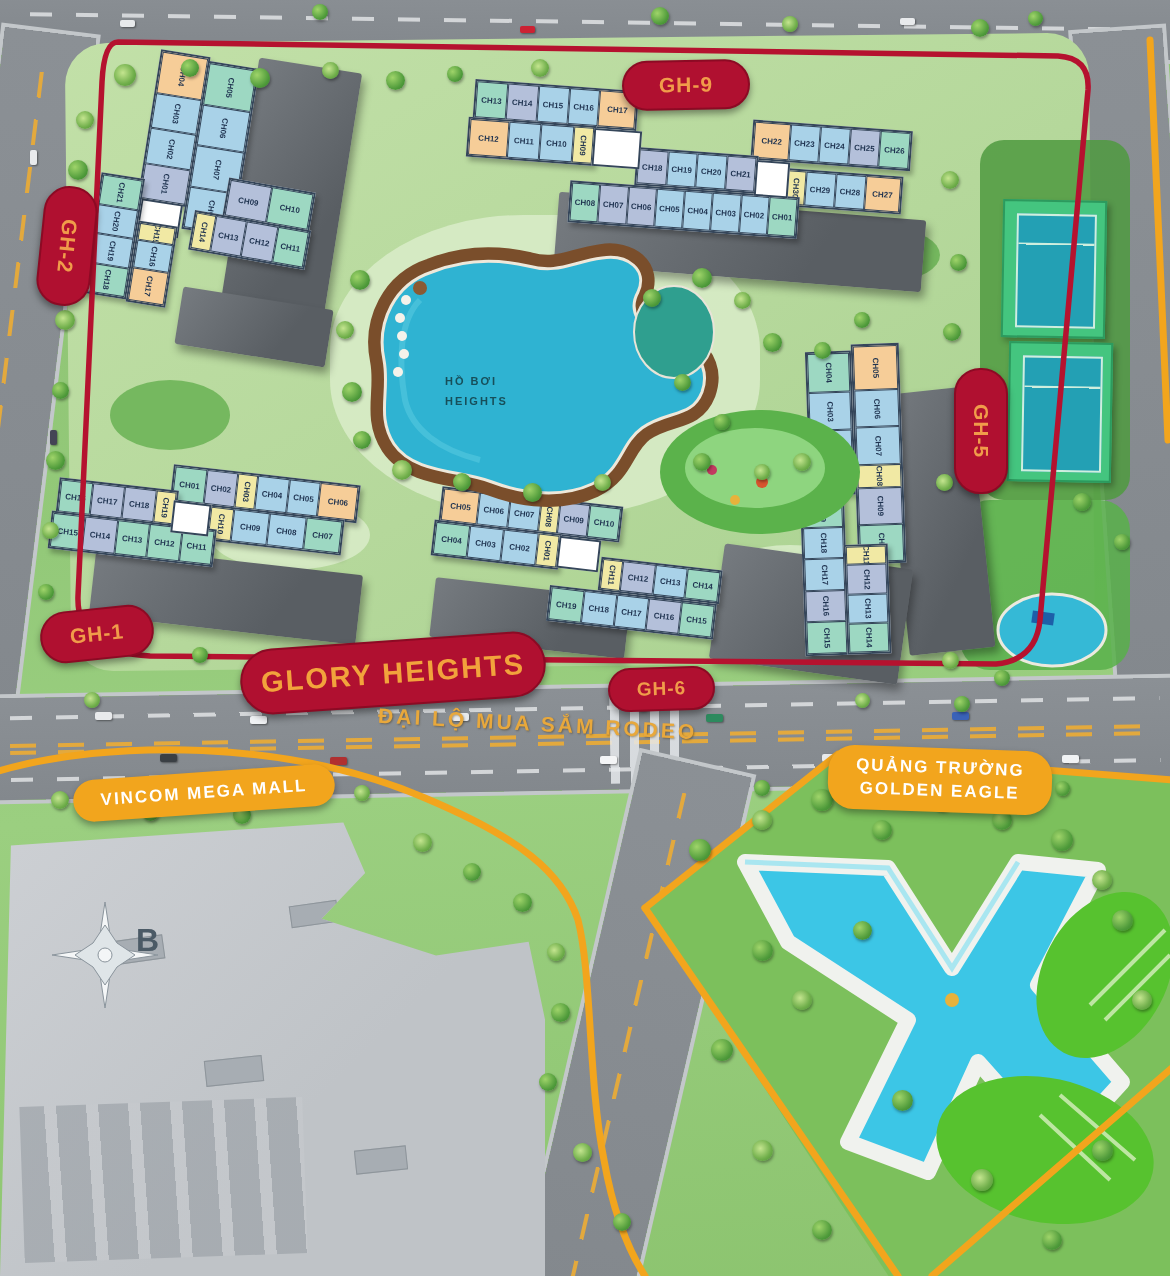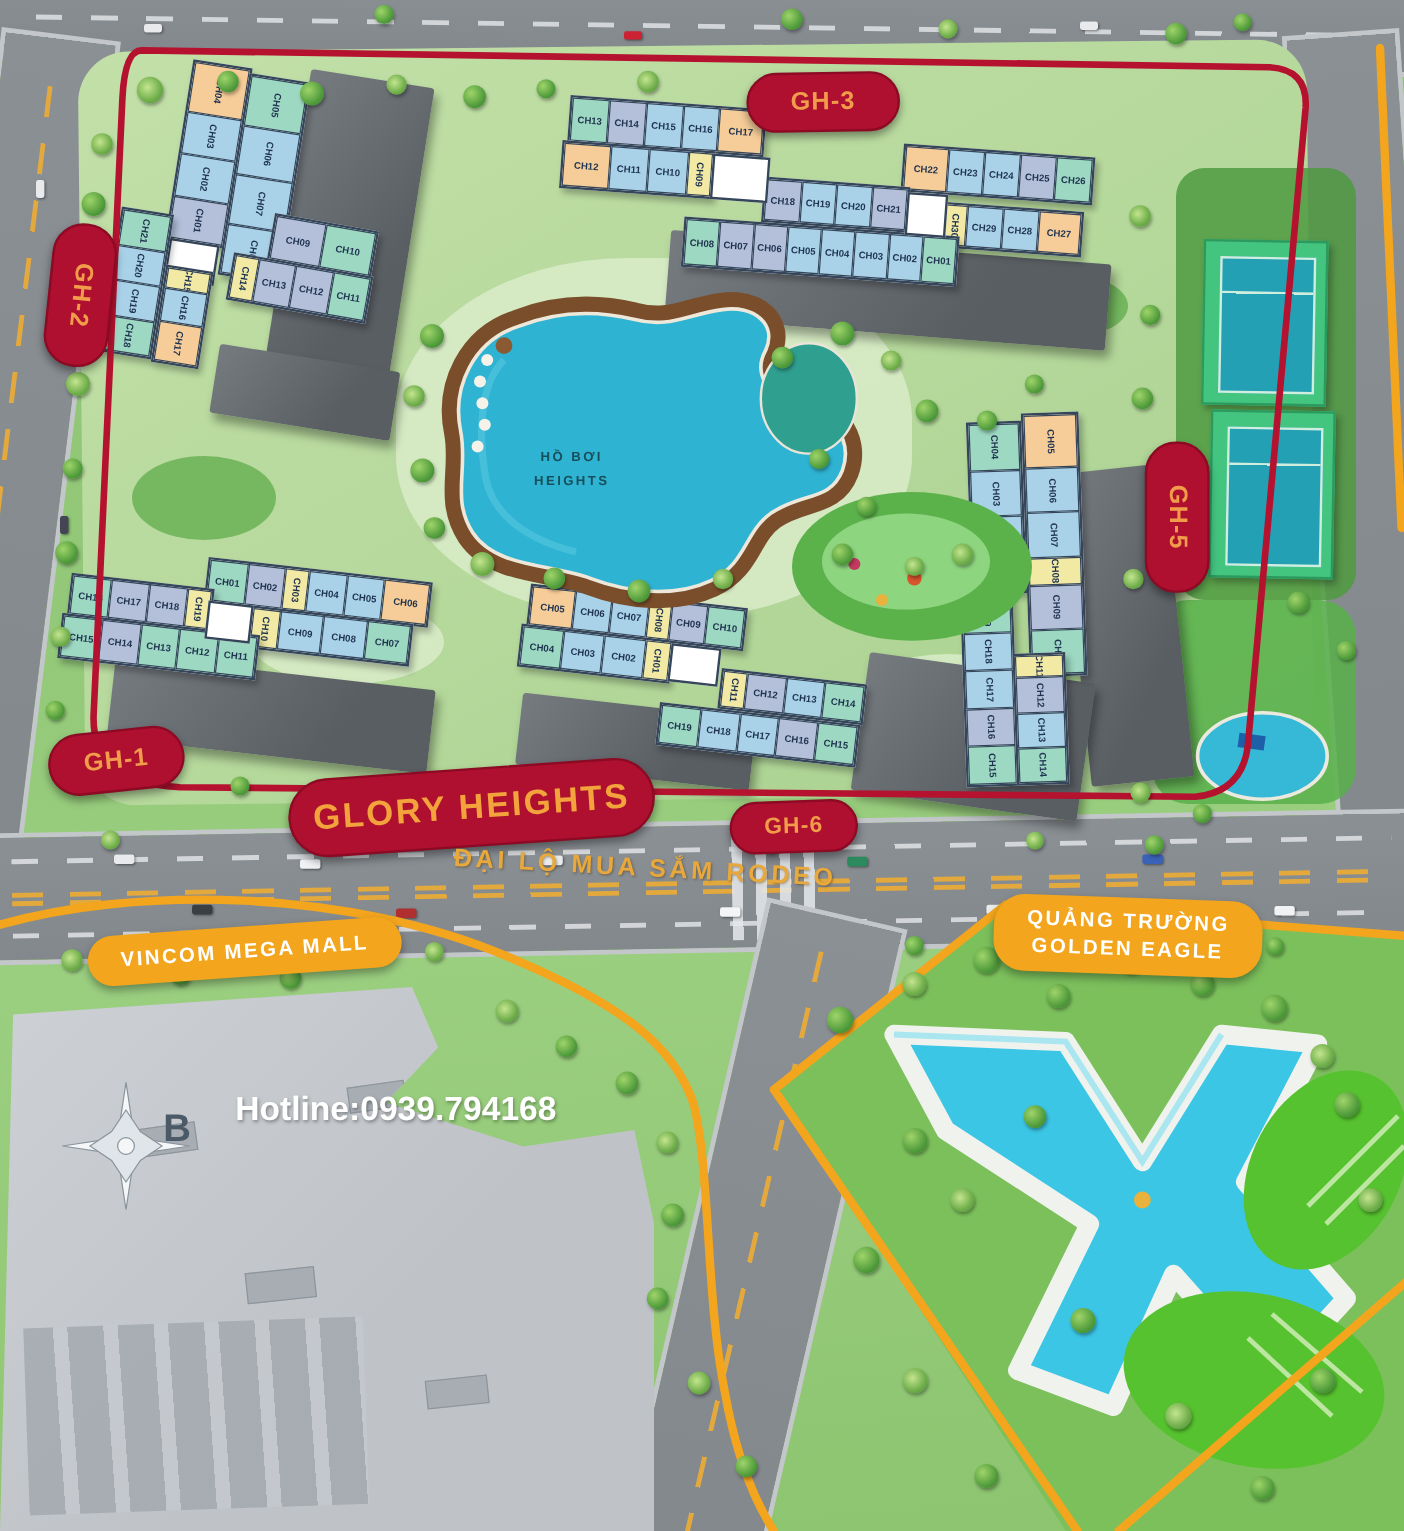--- a/index.html
+++ b/index.html
@@ -40,21 +40,21 @@
   #glory-pill{left:240px;top:640px;width:302px;height:62px;border-radius:34px;font-size:29px;
       letter-spacing:2px;color:#f2a33c;transform:rotate(-4deg);}
   .ypill{position:absolute;z-index:60;background:#f2a51d;border-radius:26px;display:flex;flex-direction:column;
       align-items:center;justify-content:center;color:#fff;font-weight:bold;letter-spacing:2px;
       box-shadow:0 4px 7px rgba(0,0,0,.35);}
   #vincom-pill{left:73px;top:772px;width:262px;height:42px;font-size:17px;transform:rotate(-4deg);}
   #eagle-pill{left:828px;top:748px;width:224px;height:64px;font-size:17px;line-height:1.35;transform:rotate(2deg);}
   #rodeo-label{left:378px;top:712px;z-index:60;color:#e8a83c;font-weight:bold;font-size:21px;
       letter-spacing:3px;transform:rotate(3deg);text-shadow:1px 1px 2px rgba(60,40,0,.4);}
   #pool-label{left:445px;top:372px;z-index:45;color:#174f5a;font-weight:bold;font-size:11px;
-      letter-spacing:2px;text-align:center;line-height:1.8;}
+      letter-spacing:2px;line-height:1.8;}
   #hotline,#website{left:196px;z-index:60;color:#fff;font-weight:bold;font-size:28px;
       text-shadow:1px 2px 3px rgba(0,0,0,.35);}
   #hotline{top:908px;}
   #website{top:950px;}
   #compass-b{left:136px;top:922px;z-index:60;color:#4b5a66;font-size:32px;font-weight:bold;}
   
   #mall{left:0;top:818px;width:545px;height:458px;z-index:20;
       background:linear-gradient(135deg,#cdd0d4,#bfc3c7 60%);
       clip-path:polygon(2% 6%,63% 1%,67% 12%,59% 22%,80% 30%,97% 27%,100% 44%,100% 100%,0 100%);
       box-shadow:0 6px 10px rgba(0,0,0,.3);}
@@ -690,21 +690,21 @@
       <div class="tree palm" style="left: 1132px; top: 990px; width: 20px; height: 20px;"></div>
       <div class="tree" style="left: 1111.5px; top: 909.5px; width: 21px; height: 21px;"></div>
       <div class="tree" style="left: 852.5px; top: 920.5px; width: 19px; height: 19px;"></div>
       <div class="tree palm" style="left: 792px; top: 990px; width: 20px; height: 20px;"></div>
     </div>
 
   <div class="badge vert" style="left:40px;top:186px;width:50px;height:116px;transform:rotate(6deg);">
       <span>GH-2</span>
     </div>
   <div class="badge" style="left:622px;top:60px;width:124px;height:46px;transform:rotate(-1deg);">
-      <span>GH-3</span>
+      <span>GH-9</span>
     </div>
   <div class="badge vert" style="left:954px;top:368px;width:50px;height:122px;">
       <span>GH-5</span>
     </div>
   <div class="badge" style="left:40px;top:608px;width:110px;height:48px;transform:rotate(-6deg);">
       <span>GH-1</span>
     </div>
   <div class="badge" style="left:608px;top:667px;width:103px;height:40px;transform:rotate(-2deg);font-size:19px;">
       <span>GH-6</span>
     </div>
@@ -718,16 +718,15 @@
   <div class="ypill" id="eagle-pill">
     <span>QUẢNG TRƯỜNG</span>
     <span>GOLDEN EAGLE</span>
   </div>
 
   <div class="abs" id="rodeo-label">ĐẠI LỘ MUA SẮM RODEO</div>
   <div class="abs" id="pool-label">
     <div>HỒ BƠI</div>
     <div>HEIGHTS</div>
   </div>
-  <div class="abs" id="hotline">Hotline:0939.794168</div>
   <div class="abs" id="compass-b">B</div>
 
 </div>
 
 </body></html>

